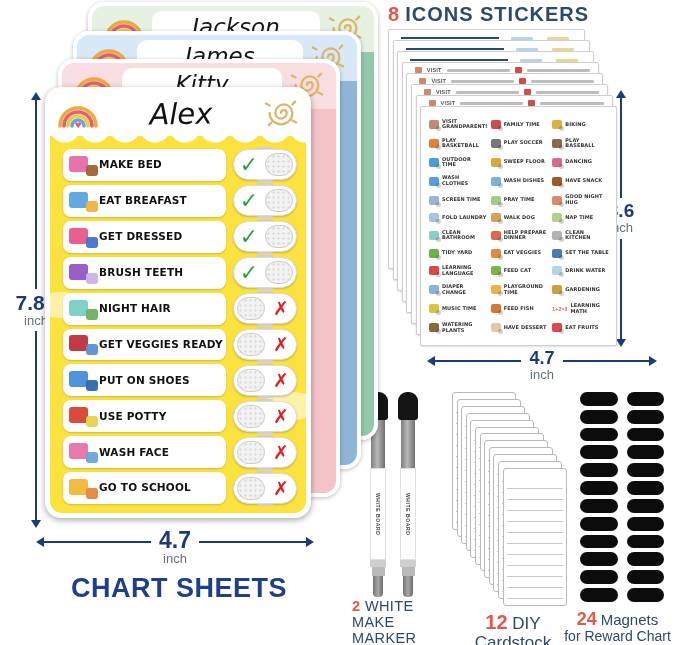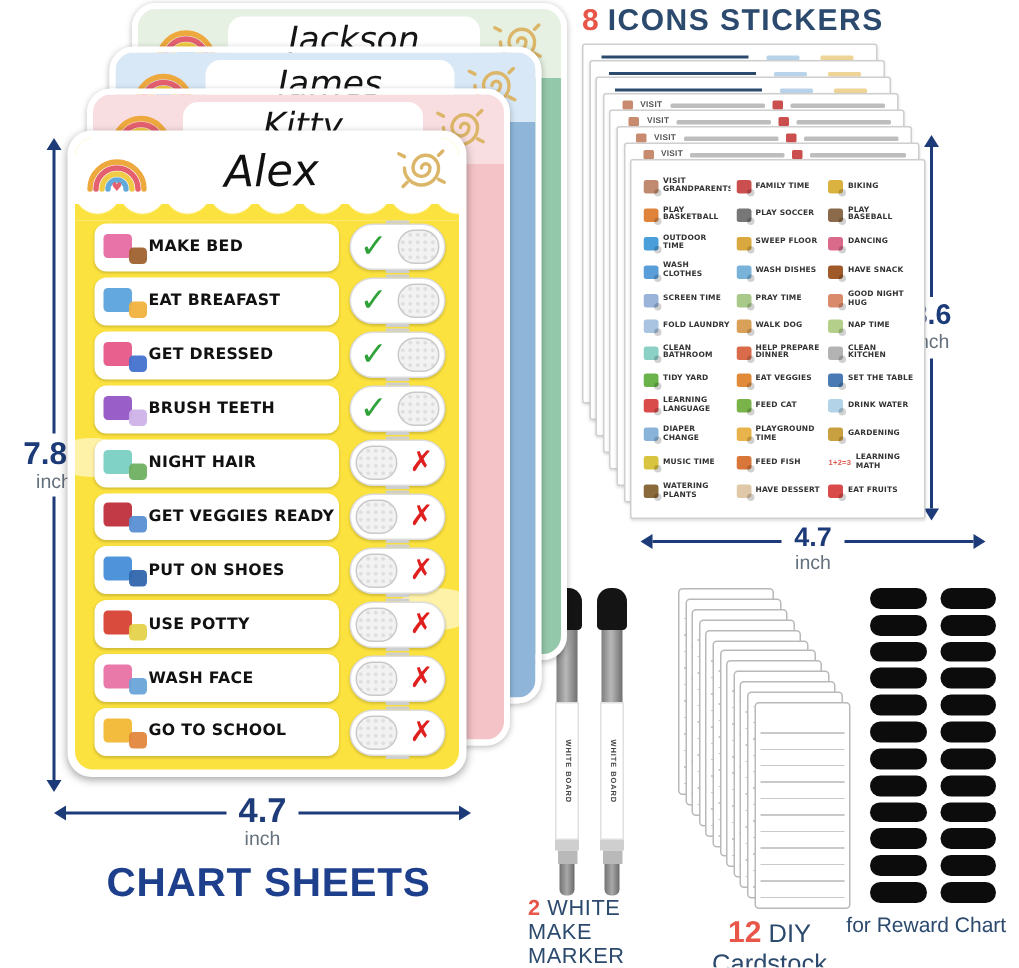--- a/index.html
+++ b/index.html
@@ -762,16 +762,17 @@
     <div>MAKE</div>
     <div>MARKER</div>
   </div>
 
   <div class="acc-label cardstock-label">
     <div><span class="num">12</span> <span>DIY</span></div>
     <div>Cardstock</div>
   </div>
 
   <div class="acc-label magnets-label">
+    <div><span class="num">24</span> <span class="l1">Magnets</span></div>
     <div>for Reward Chart</div>
   </div>
 
 </div>
 
 </body></html>

